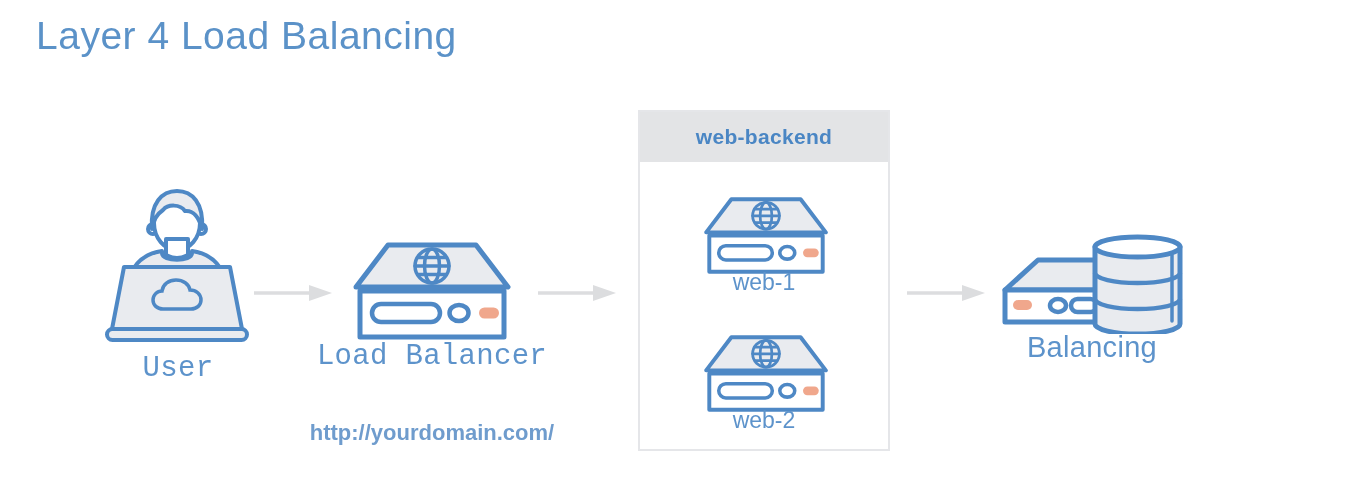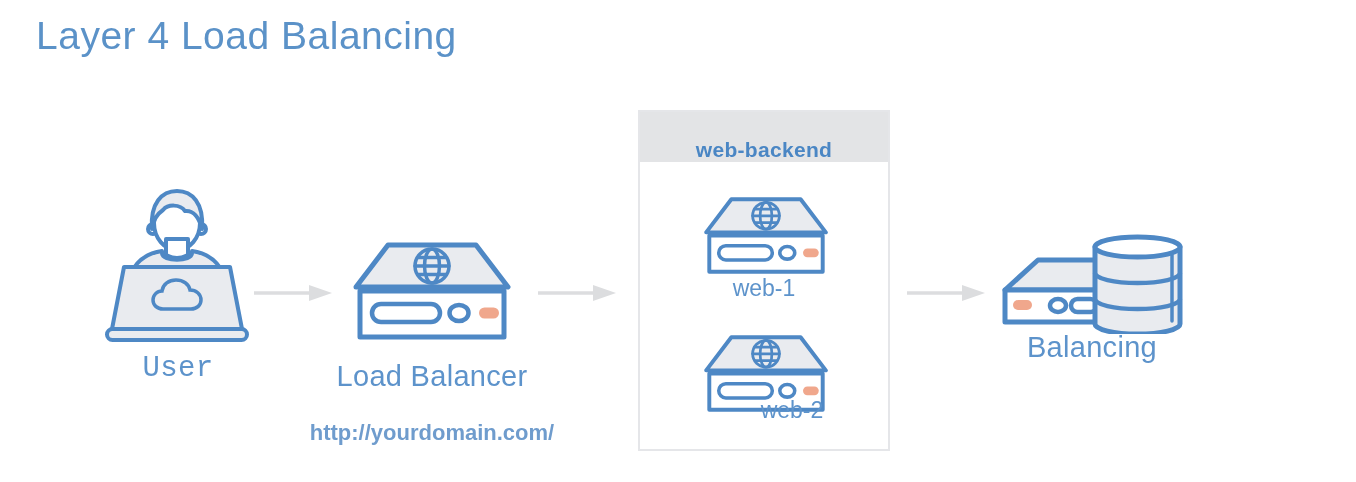--- a/index.html
+++ b/index.html
@@ -33,21 +33,21 @@
   }
   .abs{position:absolute;}
   
   .group{
     position:absolute;left:638px;top:110px;width:252px;height:341px;
     background:#fff;border:2px solid var(--group-border);box-sizing:border-box;
   }
   .group-header{
     position:absolute;left:0;top:0;right:0;height:50px;
     background:var(--group-header-bg);
-    display:flex;align-items:flex-end;justify-content:center;
+    display:flex;align-items:center;justify-content:center;
     color:var(--group-title-blue);font-size:21px;font-weight:700;letter-spacing:.3px;
   }
   .srv-label{
     position:absolute;left:0;width:100%;text-align:center;
     color:var(--label-blue);font-size:23px;
   }
   
   .s-lt{fill:var(--fill-light);stroke:var(--outline-blue);stroke-width:5;stroke-linejoin:round;}
   .s-wh{fill:#fff;stroke:var(--outline-blue);stroke-width:5;stroke-linejoin:round;}
   .s-ln{fill:none;stroke:var(--outline-blue);stroke-width:3.5;stroke-linecap:round;}
@@ -129,45 +129,45 @@
 
   <svg class="abs" style="left:253px;top:283px;" width="80" height="20" viewBox="0 0 80 20">
       <use href="#sym-arrow"></use>
     </svg>
 
   <div class="abs" style="left:352px;top:241px;width:160px;height:100px;">
     <svg width="160" height="100" viewBox="0 0 160 100">
         <use href="#sym-server"></use>
       </svg>
   </div>
-  <div class="node-label" style="left:312px;top:360px;width:240px;">Load Balancer</div>
+  <div class="node-label" style="left:312px;top:340px;width:240px;font-family:Liberation Mono, monospace;">Load Balancer</div>
   <div class="url-label" style="left:302px;top:420px;width:260px;">http://yourdomain.com/</div>
 
   <svg class="abs" style="left:537px;top:283px;" width="80" height="20" viewBox="0 0 80 20">
       <use href="#sym-arrow"></use>
     </svg>
 
   <div class="group">
     <div class="group-header">
       <span>web-backend</span>
     </div>
 
     <div class="abs" style="left:63px;top:84px;width:126px;height:79px;">
       <svg width="126" height="79" viewBox="0 0 160 100">
           <use href="#sym-server"></use>
         </svg>
     </div>
-    <div class="srv-label" style="top:157px;margin-top:6px;">web-1</div>
+    <div class="srv-label" style="top:157px;">web-1</div>
 
     <div class="abs" style="left:63px;top:222px;width:126px;height:79px;">
       <svg width="126" height="79" viewBox="0 0 160 100">
           <use href="#sym-server"></use>
         </svg>
     </div>
-    <div class="srv-label" style="top:285px;padding-left:28px;">web-2</div>
+    <div class="srv-label" style="top:295px;">web-2</div>
   </div>
 
   <svg class="abs" style="left:906px;top:283px;" width="80" height="20" viewBox="0 0 80 20">
       <use href="#sym-arrow"></use>
     </svg>
 
   <div class="abs" style="left:995px;top:229px;width:190px;height:105px;">
     <svg width="190" height="105" viewBox="0 0 190 105">
         <use href="#sym-database"></use>
       </svg>

